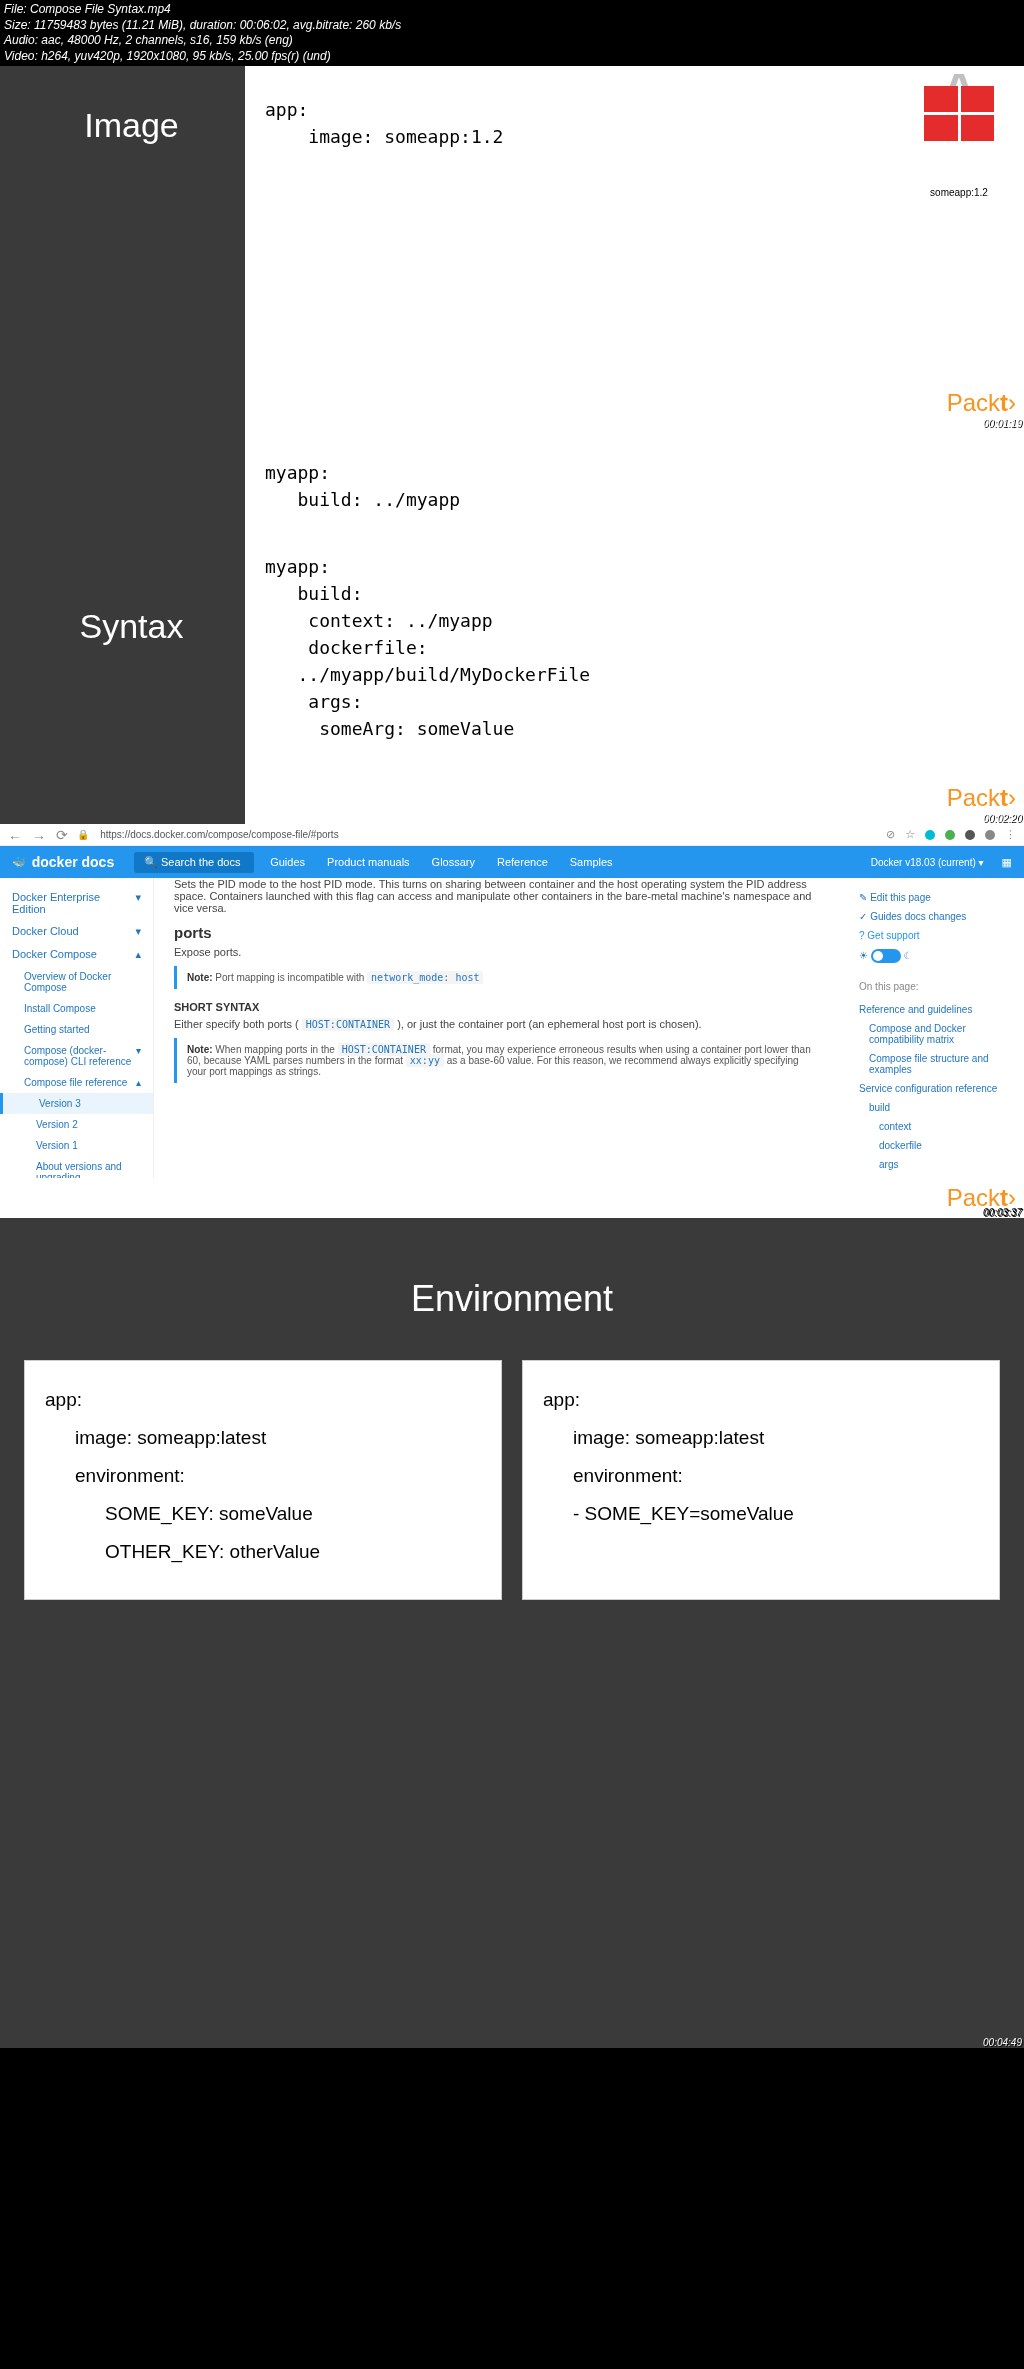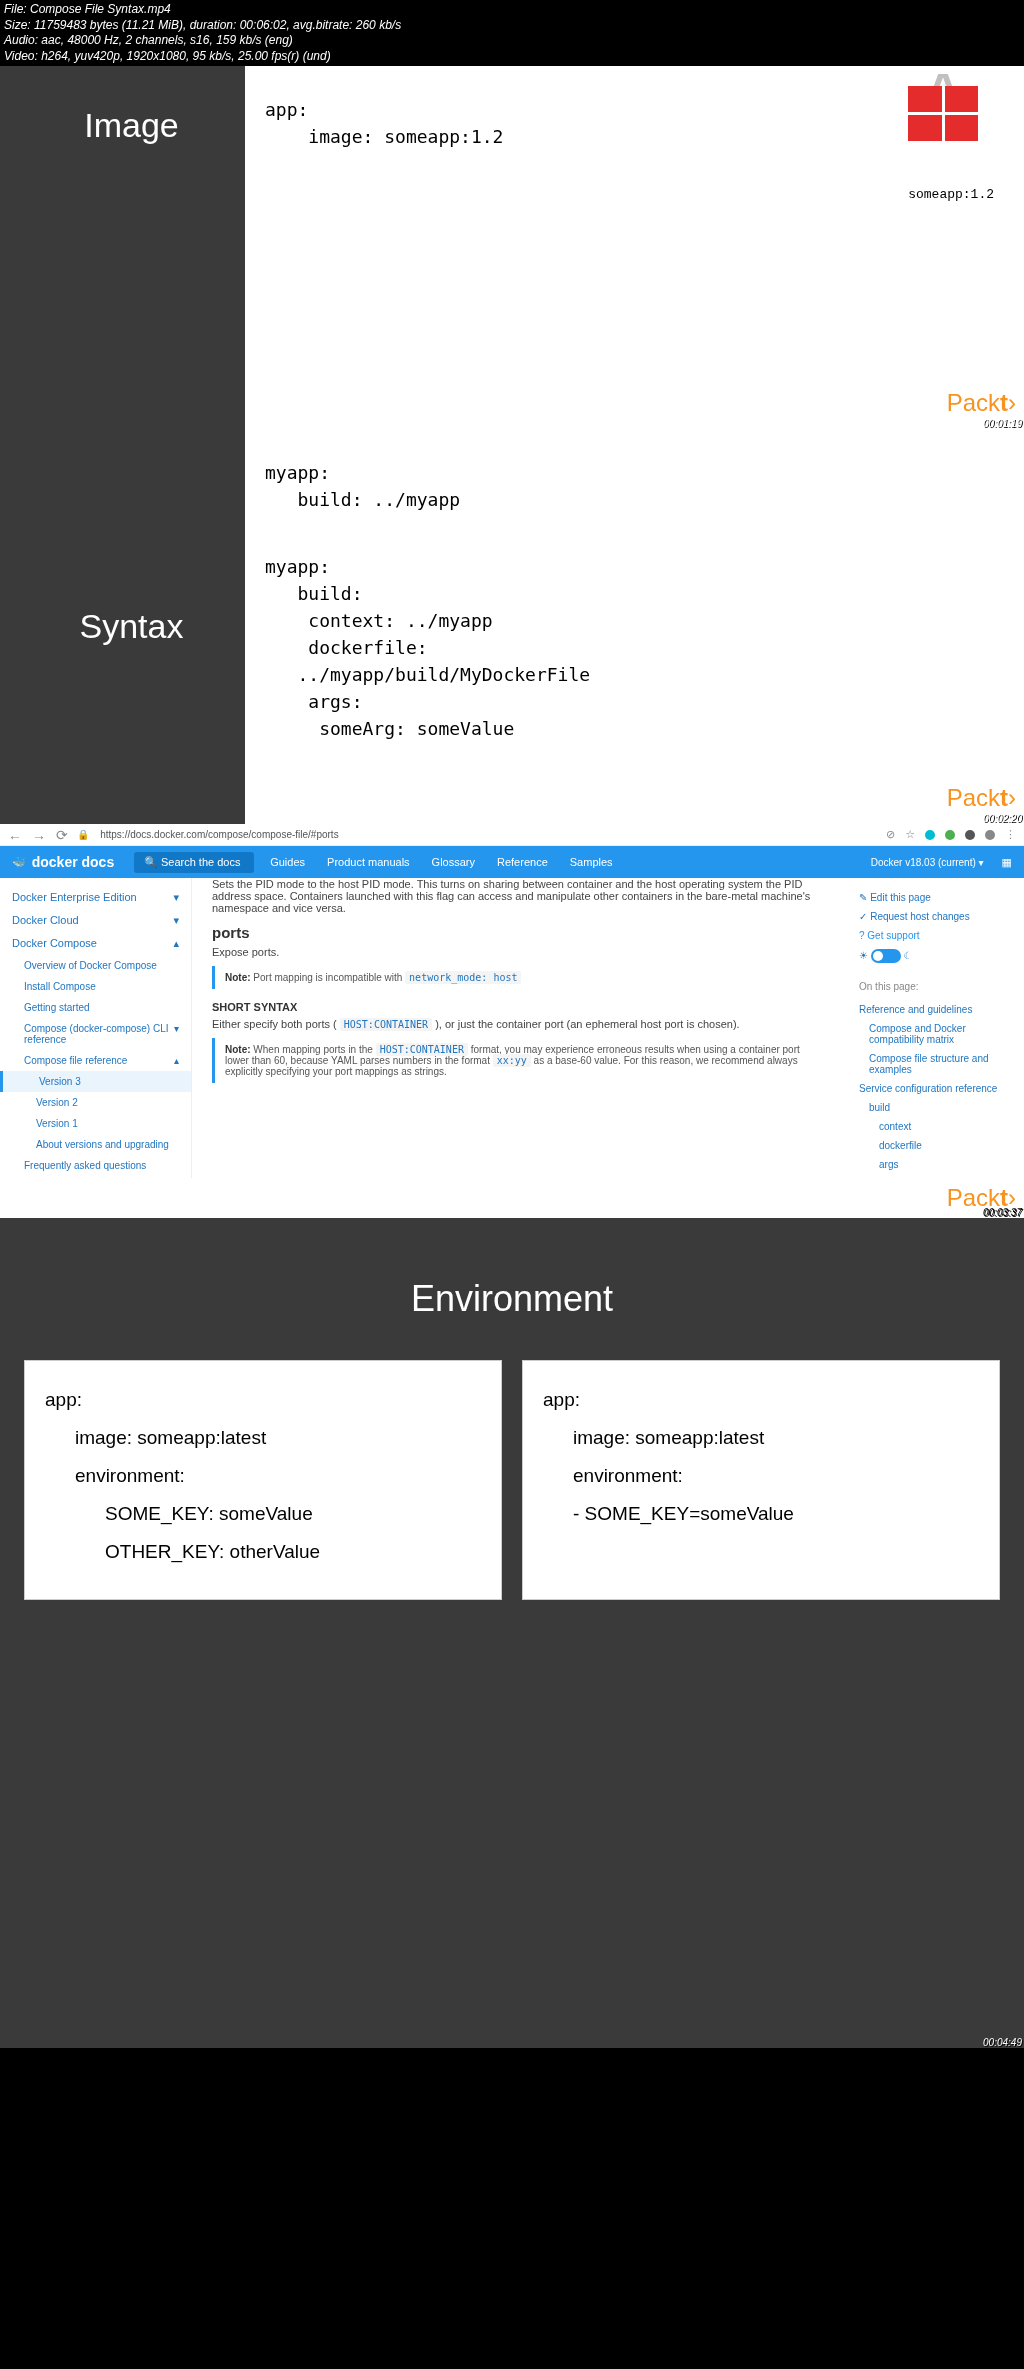--- a/index.html
+++ b/index.html
@@ -10,38 +10,38 @@
 .panel-left.center { align-items: center; padding-top: 0; }
 .panel-left-title { color: #fff; font-size: 34px; font-weight: 300; font-family: 'Segoe UI', Arial, sans-serif; }
 .panel-right { flex: 1; background: #fff; color: #000; padding: 30px 20px; font-family: 'Consolas', monospace; font-size: 18px; line-height: 1.5; position: relative; }
 .logo-box { position: absolute; top: 20px; right: 30px; text-align: center; }
 .gift-icon { width: 70px; height: 55px; position: relative; margin-bottom: 5px; }
 .gift-top::before, .gift-top::after { content: ''; position: absolute; width: 6px; height: 12px; background: #c0c0c0; top: -12px; }
 .gift-top::before { left: 28px; transform: skewX(-20deg); }
 .gift-top::after { right: 28px; transform: skewX(20deg); }
 .gift-body { width: 70px; height: 55px; display: grid; grid-template: 1fr 1fr / 1fr 1fr; gap: 3px; }
 .gift-body > div { background: #e52c2c; }
-.logo-text { font-size: 13px; font-family: Liberation Mono, monospace; margin-top: 44px; }
+.logo-text { font-size: 10px; font-family: Liberation Sans, sans-serif; margin-top: 44px; }
 .packt { position: absolute; bottom: 8px; right: 8px; color: #f7931e; font-size: 24px; font-family: Arial; font-weight: normal; }
 .packt b { font-weight: bold; }
 .timestamp { position: absolute; bottom: 0; right: 2px; color: #fff; font-size: 10px; font-style: italic; text-shadow: 1px 1px #000; z-index: 5; }
 .browser { background: #fff; color: #333; height: 354px; position: relative; font-family: Arial; font-size: 11px; overflow: hidden; }
 .browser-top { height: 22px; display: flex; align-items: center; padding: 0 8px; background: #fff; border-bottom: 1px solid #eee; }
 .arrow { color: #888; margin-right: 10px; font-size: 14px; }
 .url { font-size: 10px; color: #555; margin-left: 6px;}
 .lock { color: #4caf50; font-size: 10px; margin-right: 4px;}
 .top-right-icons { margin-left: auto; display: flex; gap: 10px; align-items: center;}
 .dot { width: 10px; height: 10px; border-radius: 50%; }
 .header-bar { background: #2496ed; height: 32px; display: flex; align-items: center; color: #fff; padding: 0 12px; }
 .docker-logo { font-weight: bold; margin-right: 20px; font-size: 14px;}
 .search-bar { background: #1177c7; border-radius: 3px; padding: 4px 10px; font-size: 11px; width: 120px; margin-right: 16px;}
 .nav-link { margin-right: 22px; font-size: 11px; cursor: pointer; }
 .nav-right { margin-left: auto; font-size: 10px; padding-right: 10px; }
 .content-wrap { display: flex; height: 302px; }
-.sidebar { width: 192px; border-right: 1px solid #eee; padding: 8px 0; font-size: 11px; }
+.sidebar { width: 154px; border-right: 1px solid #eee; padding: 8px 0; font-size: 11px; }
 .side-item { padding: 5px 12px; color: #2276c0; cursor: pointer; display: flex; justify-content: space-between;}
 .side-item.sub { padding-left: 24px; font-size: 10px; }
 .side-item.sub2 { padding-left: 36px; font-size: 10px; }
 .side-item.active { border-left: 3px solid #2496ed; background: #eaf4fd; }
 .main-doc { flex: 1; padding: 0 20px 10px; font-size: 11px; color: #444; overflow: hidden;}
 .main-doc h3 { font-size: 15px; margin: 10px 0 5px; color: #333; }
 .main-doc h4 { font-size: 11px; margin: 12px 0 5px; color: #333; }
 .note { border-left: 3px solid #2496ed; padding: 6px 10px; margin: 8px 0; font-size: 10px; color: #555;}
 .note b { color: #333; }
 .code-inline { background: #f4f4f4; color: #2276c0; padding: 1px 4px; font-family: monospace; font-size: 10px; border-radius: 2px;}
@@ -178,21 +178,21 @@
       <p>Sets the PID mode to the host PID mode. This turns on sharing between container and the host operating system the PID address space. Containers launched with this flag can access and manipulate other containers in the bare-metal machine's namespace and vice versa.</p>
       <h3>ports</h3>
       <p>Expose ports.</p>
       <div class="note"><b>Note:</b><span> Port mapping is incompatible with </span><span class="code-inline">network_mode: host</span></div>
       <h4>SHORT SYNTAX</h4>
       <p><span>Either specify both ports ( </span><span class="code-inline">HOST:CONTAINER</span><span> ), or just the container port (an ephemeral host port is chosen).</span></p>
       <div class="note"><b>Note:</b><span> When mapping ports in the </span><span class="code-inline">HOST:CONTAINER</span><span> format, you may experience erroneous results when using a container port lower than 60, because YAML parses numbers in the format </span><span class="code-inline">xx:yy</span><span> as a base-60 value. For this reason, we recommend always explicitly specifying your port mappings as strings.</span></div>
     </div>
     <div class="right-col">
       <div>✎ <span>Edit this page</span></div>
-      <div>✓ <span>Request host changes</span></div>
+      <div>✓ <span>Guides docs changes</span></div>
       <div style="color:#2496ed;">? <span>Get support</span></div>
       <div>☀ <span class="toggle"></span> ☾</div>
       <div class="head">On this page:</div>
       <div>Reference and guidelines</div>
       <div style="padding-left:10px;">Compose and Docker compatibility matrix</div>
       <div style="padding-left:10px;">Compose file structure and examples</div>
       <div>Service configuration reference</div>
       <div style="padding-left:10px;">build</div>
       <div style="padding-left:20px;">context</div>
       <div style="padding-left:20px;">dockerfile</div>

